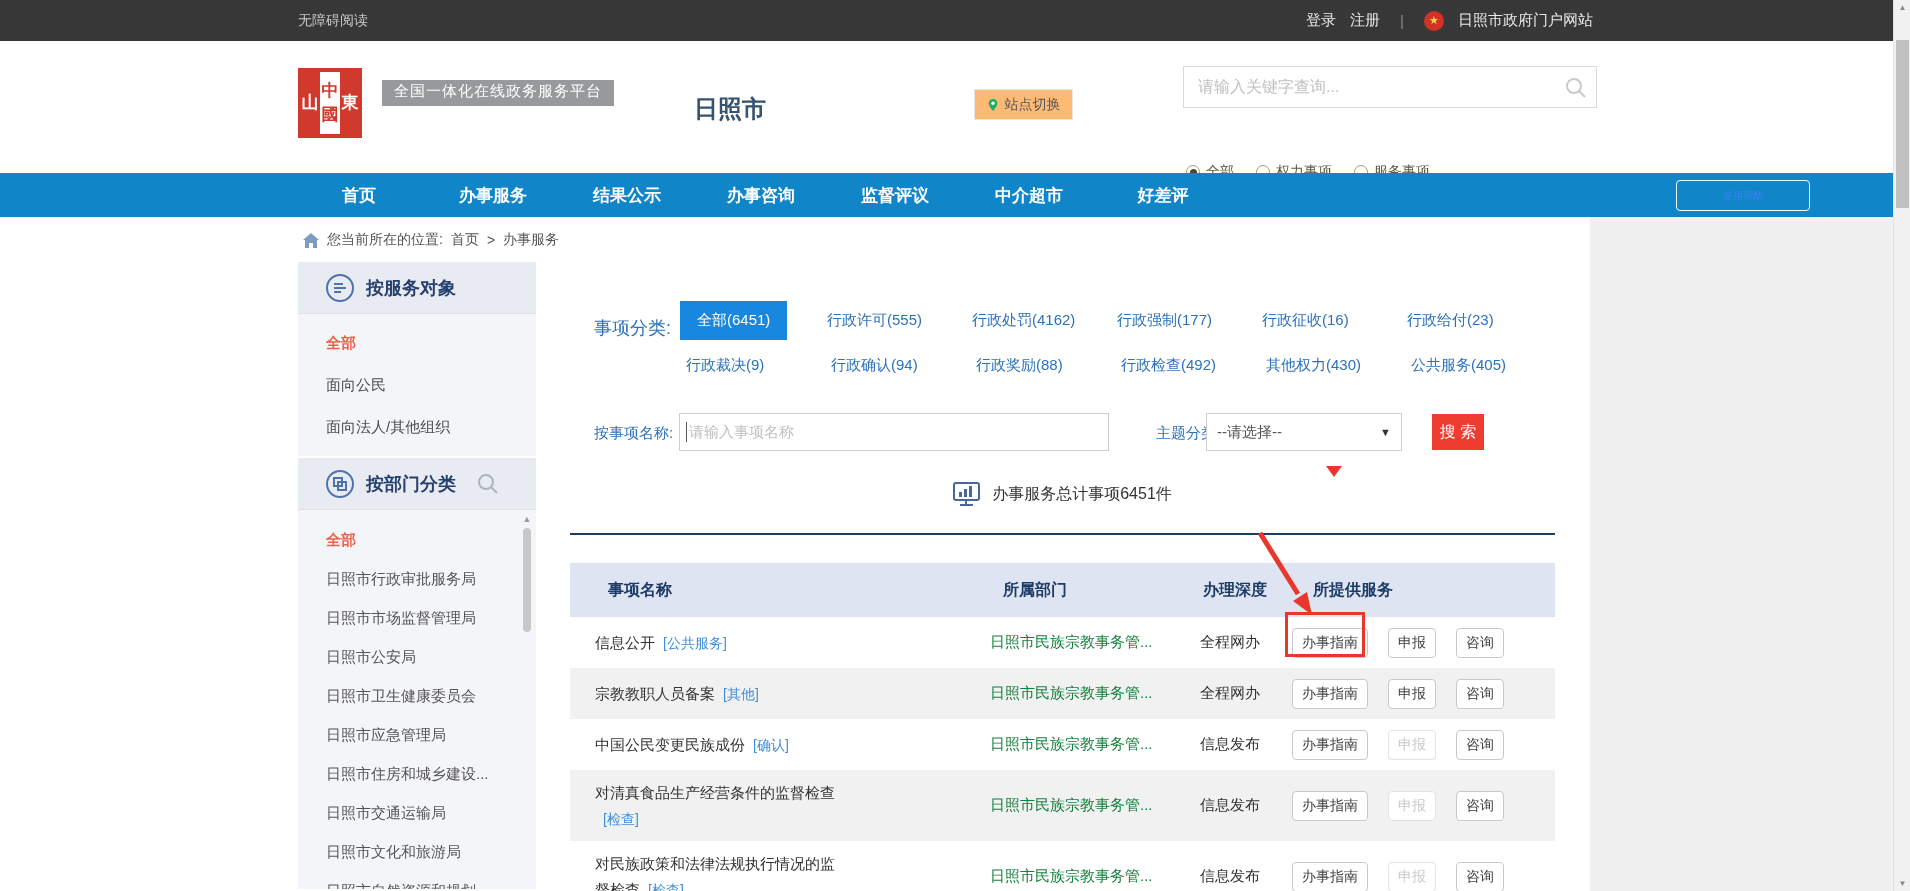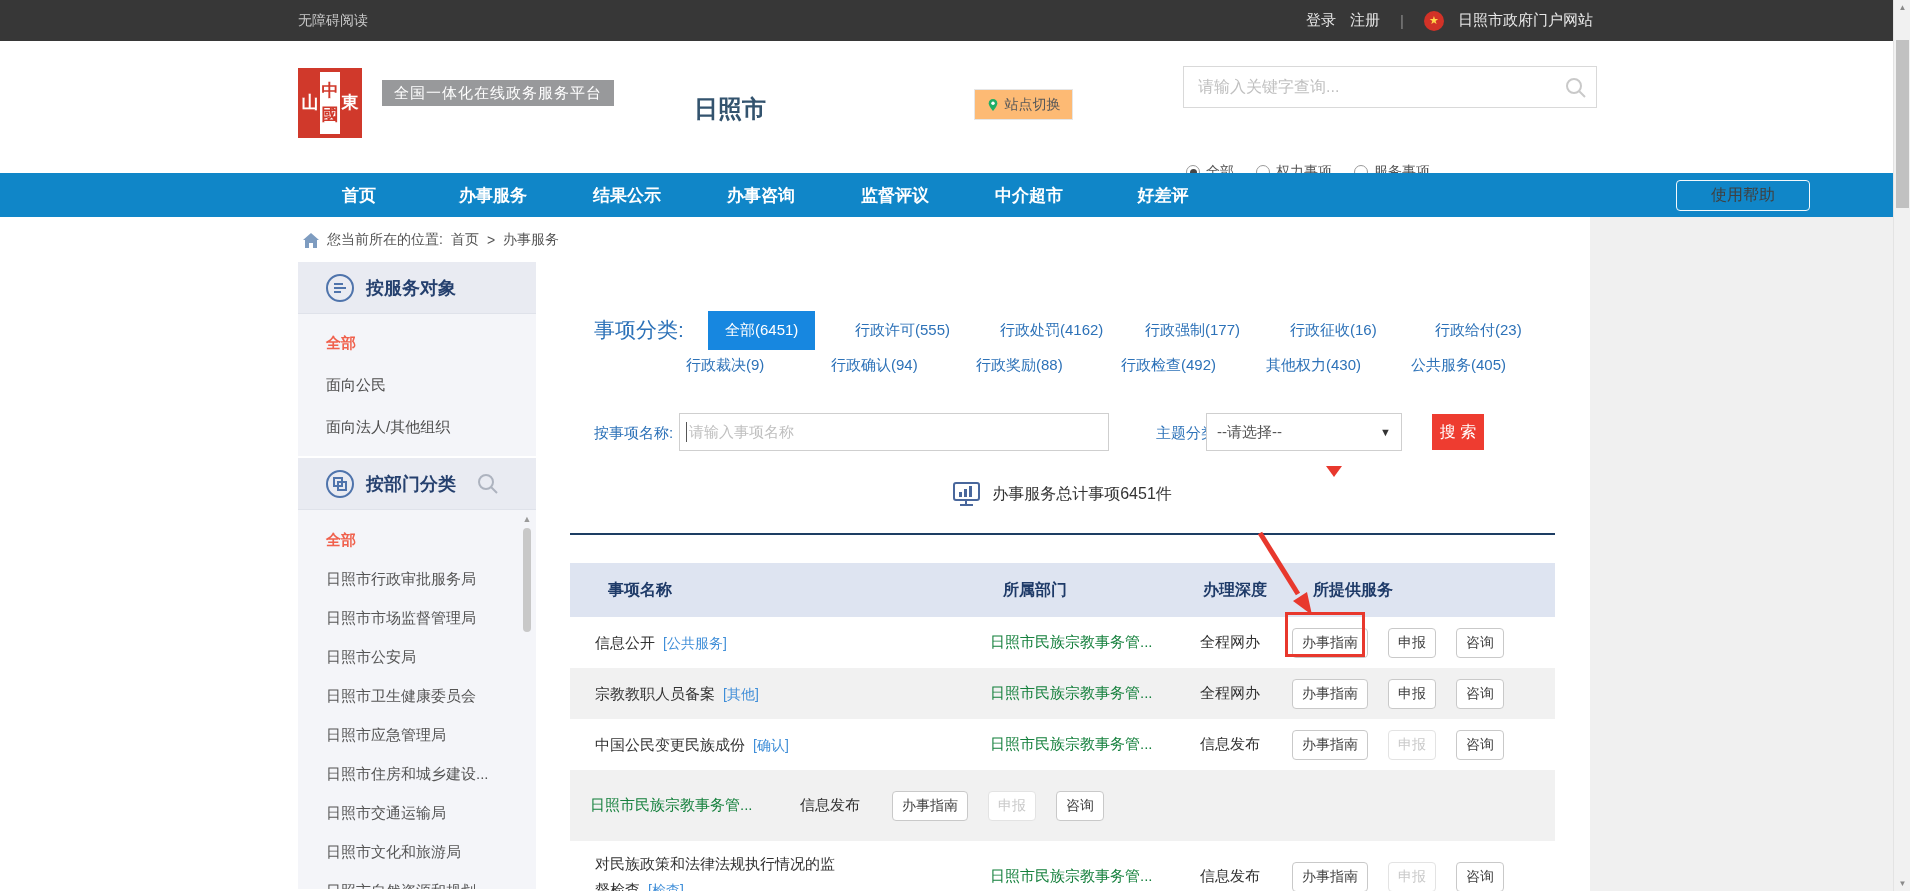--- a/index.html
+++ b/index.html
@@ -17,21 +17,21 @@
             align-items:center; justify-content:center; color:#ffd54a; font-size:11px; line-height:1; }
 
   
   .header { position:absolute; left:0; top:41px; width:1893px; height:132px; background:#fff; }
   .seal { position:absolute; left:298px; top:27px; width:64px; height:70px; background:#d0392b;
           border:2px solid #d0392b; display:flex; }
   .seal .col { flex:1; display:flex; flex-direction:column; align-items:center; justify-content:center;
                color:#fff; font-size:17px; font-weight:bold; line-height:1.4; }
   .seal .col.mid { background:#fff; color:#d0392b; margin:2px 0; }
   .badge { position:absolute; left:382px; top:39px; height:26px; background:#98999b; color:#fff;
-           font-size:15px; line-height:26px; padding:0 12px; letter-spacing:1px; }
+           font-size:15px; line-height:26px; padding:0 12px; letter-spacing:1px;font-family:Liberation Mono, monospace; }
   .brand { position:absolute; left:380px; top:64px; font-size:34px; font-weight:bold; color:#333;
            letter-spacing:7px; }
   .city  { position:absolute; left:694px; top:52px; font-size:24px; font-weight:bold; color:#33536e; }
   .site-switch { position:absolute; left:974px; top:48px; width:99px; height:31px; background:#fdba74;
                  border:1px solid #e6e6e6; display:flex; align-items:center; justify-content:center;
                  gap:6px; font-size:14px; color:#595959; cursor:pointer; }
   .pin { width:12px; height:12px; display:inline-block; }
   .hsearch { position:absolute; left:1183px; top:25px; width:414px; height:42px; border:1px solid #d9d9d9;
              background:#fff; }
   .hsearch input { width:100%; height:100%; border:none; outline:none; padding:0 44px 0 14px;
@@ -42,21 +42,21 @@
   .radio { display:flex; align-items:center; gap:6px; cursor:pointer; }
   .rdot { width:14px; height:14px; border-radius:50%; border:1px solid #9a9a9a; background:#fff;
           display:inline-flex; align-items:center; justify-content:center; }
   .rdot.on::after { content:""; width:7px; height:7px; border-radius:50%; background:#464646; }
 
   
   .nav { position:absolute; left:0; top:173px; width:1893px; height:44px; background:#1086c8;
          display:flex; align-items:center; padding-left:292px; }
   .nav-item { color:#fff; font-size:17px; font-weight:bold; width:134px; text-align:center; cursor:pointer; }
   .help-btn { position:absolute; left:1676px; top:180px; width:134px; height:31px; border:1px solid rgba(255,255,255,.95);
-              border-radius:4px; color:#404040; font-size:16px; display:flex; align-items:center;
+              border-radius:4px; color:#3b82f6; font-size:10px; display:flex; align-items:center;
               justify-content:center; cursor:pointer; }
 
   
   .crumb { position:absolute; left:303px; top:231px; display:flex; align-items:center; gap:8px;
            font-size:14px; color:#555; }
   .crumb .lnk { cursor:pointer; }
 
   
   .right-strip { position:absolute; left:1590px; top:217px; width:303px; height:674px; background:#f0f0f0; }
   .pg-scroll { position:absolute; right:0; top:0; width:17px; height:891px; background:#f1f1f1;
@@ -80,23 +80,23 @@
   .dept-item { height:39px; line-height:39px; padding-left:28px; font-size:15px; color:#555;
                white-space:nowrap; cursor:pointer; }
   .dept-item.active { color:#f0614d; font-weight:bold; }
   .dept-scroll { position:absolute; right:4px; top:4px; width:10px; height:370px; }
   .dept-scroll .up { text-align:center; font-size:9px; color:#9a9a9a; line-height:10px; }
   .dept-scroll .thumb { margin:4px auto 0; width:8px; height:104px; background:#c8c8c8; border-radius:4px; }
 
   
   .main { position:absolute; left:570px; top:300px; width:985px; }
   .filter-wrap { position:relative; height:235px; border-bottom:2px solid #1d3d63; }
-  .f-label { position:absolute; left:24px; top:16px; font-size:21px; color:#2d72b8; }
+  .f-label { position:absolute; left:24px; top:16px; font-size:18px; color:#2d72b8; }
   .f-row { position:absolute; left:110px; display:flex; }
-  .f-row.r1 { top:11px;margin-left:28px; }
+  .f-row.r1 { top:1px; }
   .f-row.r2 { top:56px; }
   .f-cell { width:145px; font-size:15px; color:#2d72b8; display:flex; align-items:center; cursor:pointer; }
   .f-cell span { padding:0 2px; }
   .f-cell.sel span { background:#1787e0; color:#fff; padding:10px 17px; }
   .f-row.r2 .f-cell span { margin:0 auto 0 4px; }
 
   .s-label1 { position:absolute; left:24px; top:124px; font-size:15px; color:#2d72b8; }
   .fake-input { position:absolute; left:109px; top:113px; width:430px; height:38px; background:#fff;
                 border:1px solid #cfcfcf; display:flex; align-items:center; padding-left:6px; cursor:text; }
   .caret { width:1px; height:20px; background:#555; margin-right:2px; }
@@ -387,20 +387,23 @@
         </div>
         <div class="c-dept">日照市民族宗教事务管...</div>
         <div class="c-depth">信息发布</div>
         <div class="c-srv">
           <button class="srv-btn">办事指南</button>
           <button class="srv-btn disabled">申报</button>
           <button class="srv-btn">咨询</button>
         </div>
       </div>
       <div class="trow shaded tall">
+        <div class="c-name">
+          <div class="name-box"><span class="name-text">对清真食品生产经营条件的监督检查</span><span class="tag">[检查]</span></div>
+        </div>
         <div class="c-dept">日照市民族宗教事务管...</div>
         <div class="c-depth">信息发布</div>
         <div class="c-srv">
           <button class="srv-btn">办事指南</button>
           <button class="srv-btn disabled">申报</button>
           <button class="srv-btn">咨询</button>
         </div>
       </div>
       <div class="trow tall">
         <div class="c-name">

